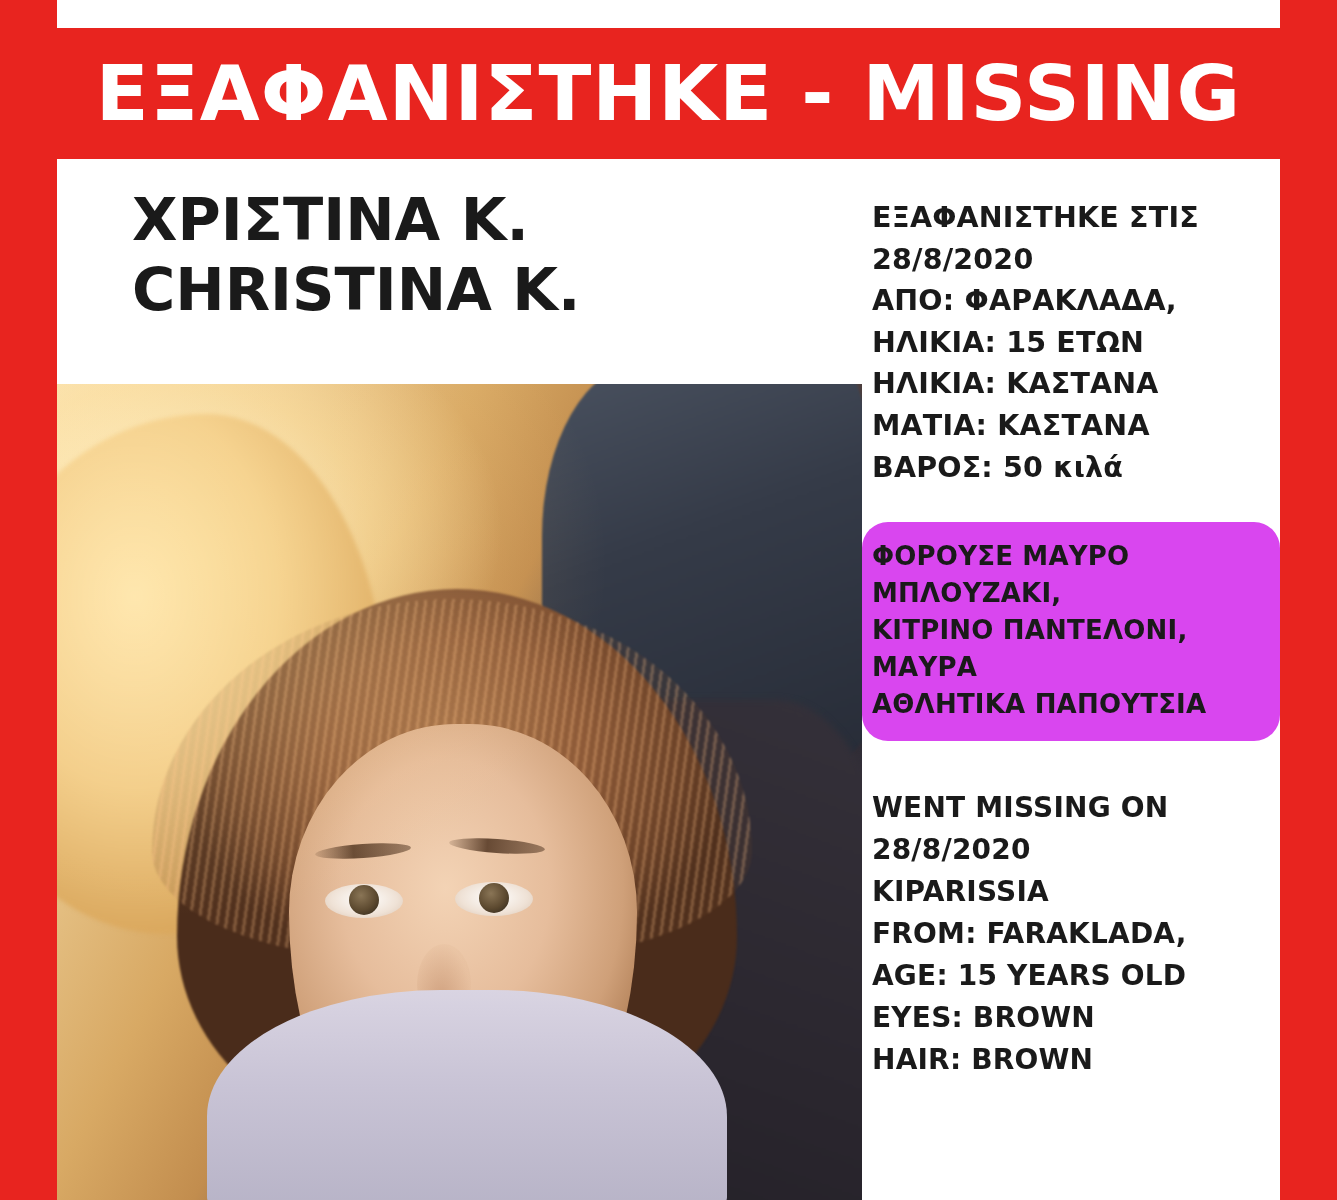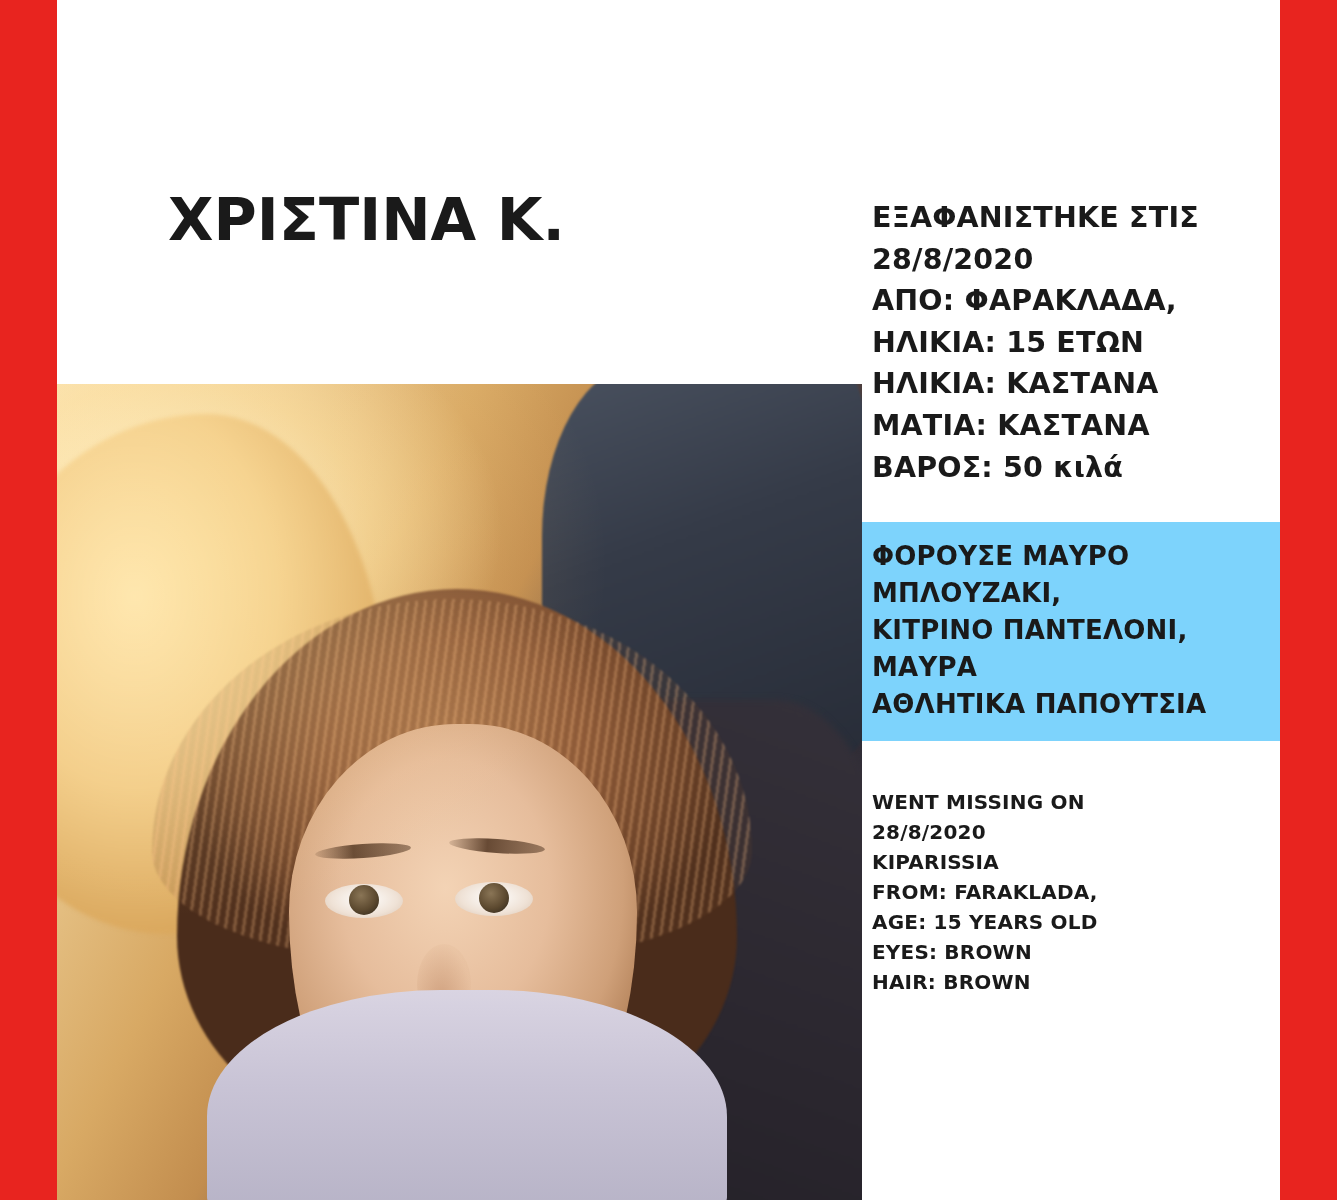--- a/index.html
+++ b/index.html
@@ -89,21 +89,21 @@
     width: 805px;
     height: 1041px;
   }
 
   .names {
     position: absolute;
     left: 0;
     top: 0;
     width: 805px;
     height: 225px;
-    padding-left: 111px;
+    padding-left: 75px;
     box-sizing: border-box;
   }
   .name-line {
     font-family: "DejaVu Sans", sans-serif;
     font-weight: bold;
     font-size: 59px;
     color: #1a1a1a;
     line-height: 1.18;
     letter-spacing: 0px;
     white-space: nowrap;
@@ -277,52 +277,57 @@
   .detail-line {
     font-family: "DejaVu Sans", sans-serif;
     font-weight: bold;
     font-size: 28.5px;
     line-height: 1.46;
     color: #1a1a1a;
     letter-spacing: 0.2px;
   }
   .clothing-block {
     margin-top: 34px;
-    background: #7dd3fc;
+    background: #d946ef;
     padding: 16px 14px 18px 10px;
+    border-radius: 26px;
   }
   .clothing-block .detail-line {
     font-size: 26px;
     line-height: 1.42;
   }
   .en-block {
     margin-top: 46px;
     padding: 0 18px 0 10px;
   }
   .en-block .detail-line {
-    font-size: 20px;
+    font-size: 28px;
     line-height: 1.5;
   }
 </style>
 </head>
 <body>
 
 <div id="poster">
 
   <div class="frame-top"></div>
   <div class="frame-left"></div>
   <div class="frame-right"></div>
 
+  <div class="banner">
+    <div class="banner-text">ΕΞΑΦΑΝΙΣΤΗΚΕ - MISSING</div>
+  </div>
 
   <div class="content">
 
     <div class="left-col">
 
       <div class="names">
         <div class="name-line greek">ΧΡΙΣΤΙΝΑ Κ.</div>
+        <div class="name-line">CHRISTINA K.</div>
       </div>
 
       <div class="photo">
         <div class="photo-bg"></div>
         <div class="cushion"></div>
         <div class="jeans"></div>
         <div class="bed-dark"></div>
         <div class="hair"></div>
         <div class="hair-strands"></div>
         <div class="face"></div>

